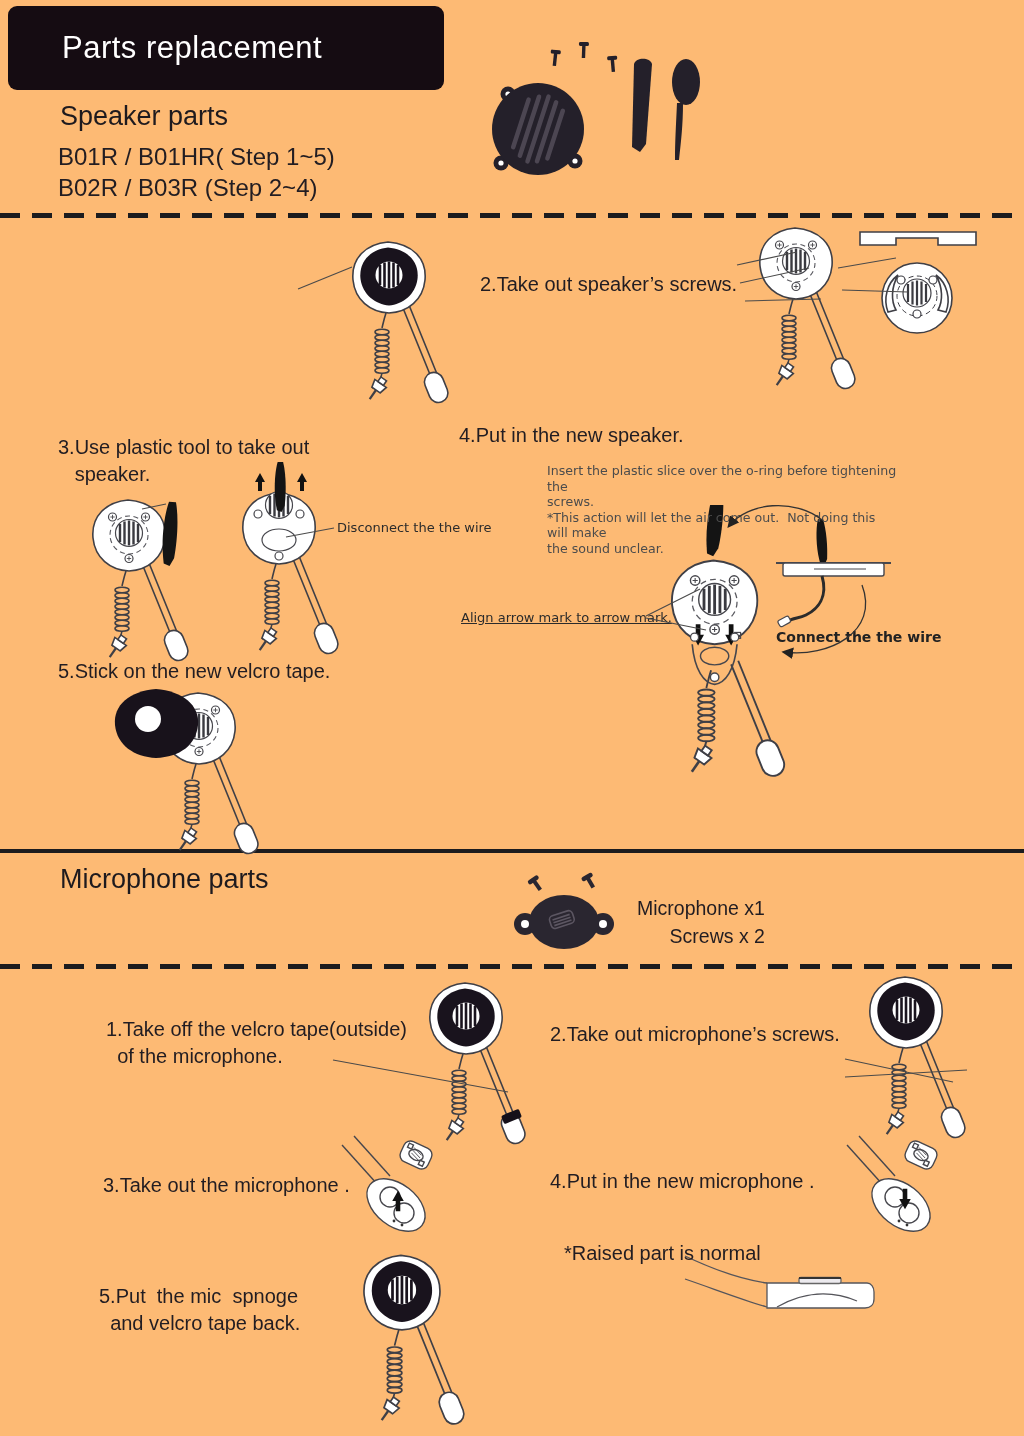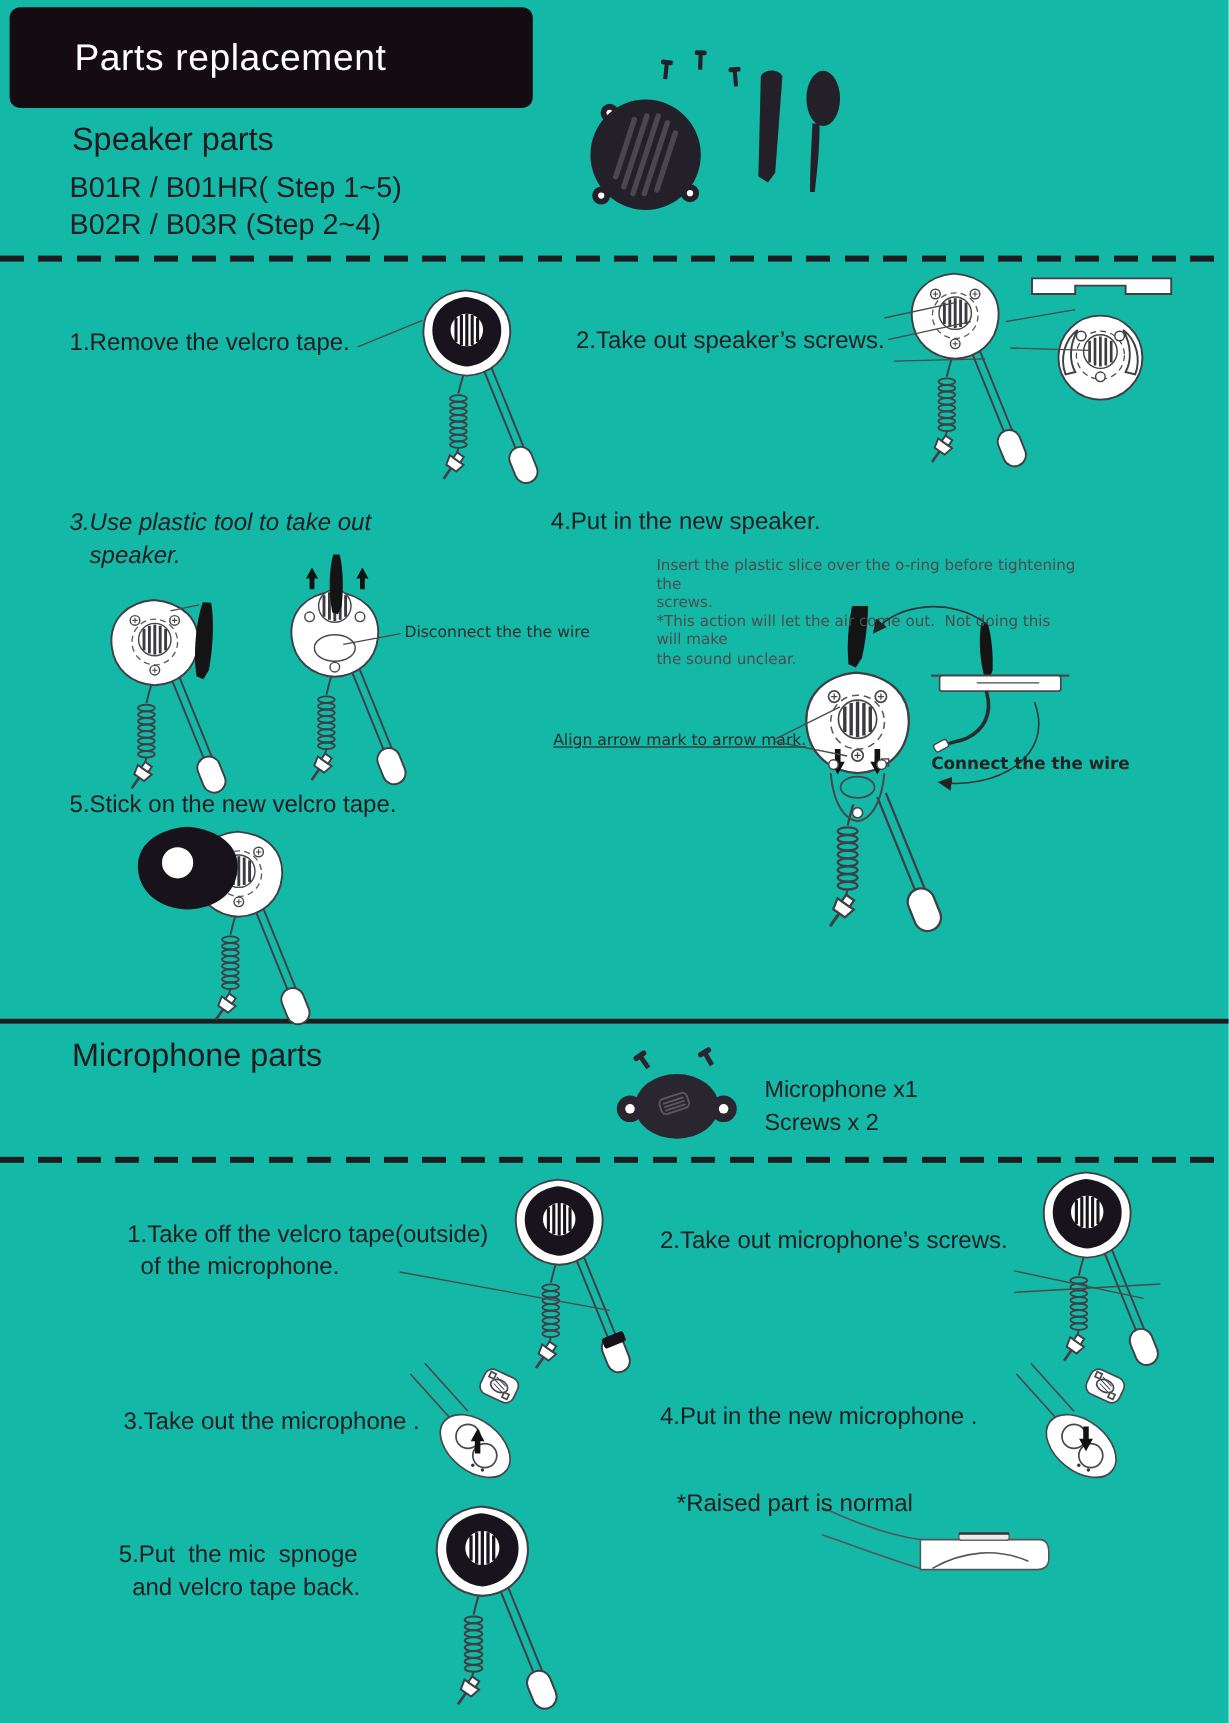--- a/index.html
+++ b/index.html
@@ -1,16 +1,16 @@
 <!DOCTYPE html>
 <html><head>
 <meta charset="utf-8">
 <style>
   html,body{margin:0;padding:0;background:#fff;}
-  #page{position:relative;width:1024px;height:1436px;background:#14b8a6;overflow:hidden;
+  #page{position:relative;width:1024px;height:1436px;background:#fdba74;overflow:hidden;
         font-family:"Liberation Sans",sans-serif;color:#221d22;}
   .abs{position:absolute;}
   .hdr-box{left:8px;top:6px;width:436px;height:84px;background:#150c12;border-radius:9px;
            display:flex;align-items:center;}
   .hdr-title{color:#fff;font-size:31px;padding-left:54px;letter-spacing:.5px;}
   .h2{font-size:27px;color:#1e1a1e;}
   .models{font-size:24px;line-height:31px;white-space:pre-wrap;}
   .kit{font-size:19.5px;line-height:24.5px;}
   .step{font-size:20px;line-height:27px;white-space:pre-wrap;}
   .note-sm{font-family:"DejaVu Sans",sans-serif;font-size:12.6px;line-height:15.6px;
@@ -137,23 +137,22 @@
     <path d="M156,34 C158,27 172,27 174,34 L168,114 L162,122 L154,117 Z" fill="#24202a"></path>
 
     <g fill="#24202a">
       <ellipse cx="208" cy="52" rx="14" ry="23"></ellipse>
       <path d="M205,73 C205,95 203,112 201,130 L197,130 C197,112 198,95 199,73 Z"></path>
     </g>
   </svg>
 
   <div class="abs dashline" style="top:213px;"></div>
 
-  <div class="abs txt step" style="left:58px;top:273px;">1.Remove the velcro tape.</div>
   <div class="abs txt step" style="left:480px;top:271px;">2.Take out speaker’s screws.</div>
-  <div class="abs txt step" style="left:58px;top:423px;font-style:italic;">3.Use plastic tool to take out
+  <div class="abs txt step" style="left:58px;top:434px;">3.Use plastic tool to take out
    speaker.</div>
   <div class="abs txt step" style="left:459px;top:422px;">4.Put in the new speaker.</div>
   <div class="abs txt note-sm" style="left:547px;top:463px;width:350px;">Insert the plastic slice over the o-ring before tightening the
 screws.
 *This action will let the air come out.  Not doing this will make
 the sound unclear.</div>
   <div class="abs txt callout" style="left:337px;top:520px;">Disconnect the the wire</div>
   <div class="abs txt callout" style="left:461px;top:610px;text-decoration:underline;">Align arrow mark to arrow mark.</div>
   <div class="abs txt callout-b" style="left:776px;top:629px;">Connect the the wire</div>
   <div class="abs txt step" style="left:58px;top:658px;">5.Stick on the new velcro tape.</div>
@@ -280,21 +279,21 @@
       <circle cx="103" cy="62" r="11" fill="#2a2630"></circle>
         <circle cx="103" cy="62" r="4" fill="#fff"></circle>
       <ellipse cx="64" cy="60" rx="35" ry="27" fill="#2a2630"></ellipse>
       <g transform="rotate(-18 62 58)" stroke="#5c5662" stroke-width="1.6" fill="none">
         <rect x="50" y="51" width="24" height="13" rx="4"></rect>
         <path d="M53,55 h18 M53,58 h18 M53,61 h18"></path>
       </g>
     </g>
   </svg>
 
-  <div class="abs txt kit" style="left:637px;top:894px;line-height:28px;">
+  <div class="abs txt kit" style="left:637px;top:894px;line-height:28px;text-align:right;">
     <div>Microphone x1</div>
     <div>Screws x 2</div>
   </div>
 
   <div class="abs dashline" style="top:964px;"></div>
 
   <div class="abs txt step" style="left:106px;top:1016px;">1.Take off the velcro tape(outside)
   of the microphone.</div>
   <div class="abs txt step" style="left:550px;top:1021px;">2.Take out microphone’s screws.</div>
   <div class="abs txt step" style="left:103px;top:1172px;">3.Take out the microphone .</div>

